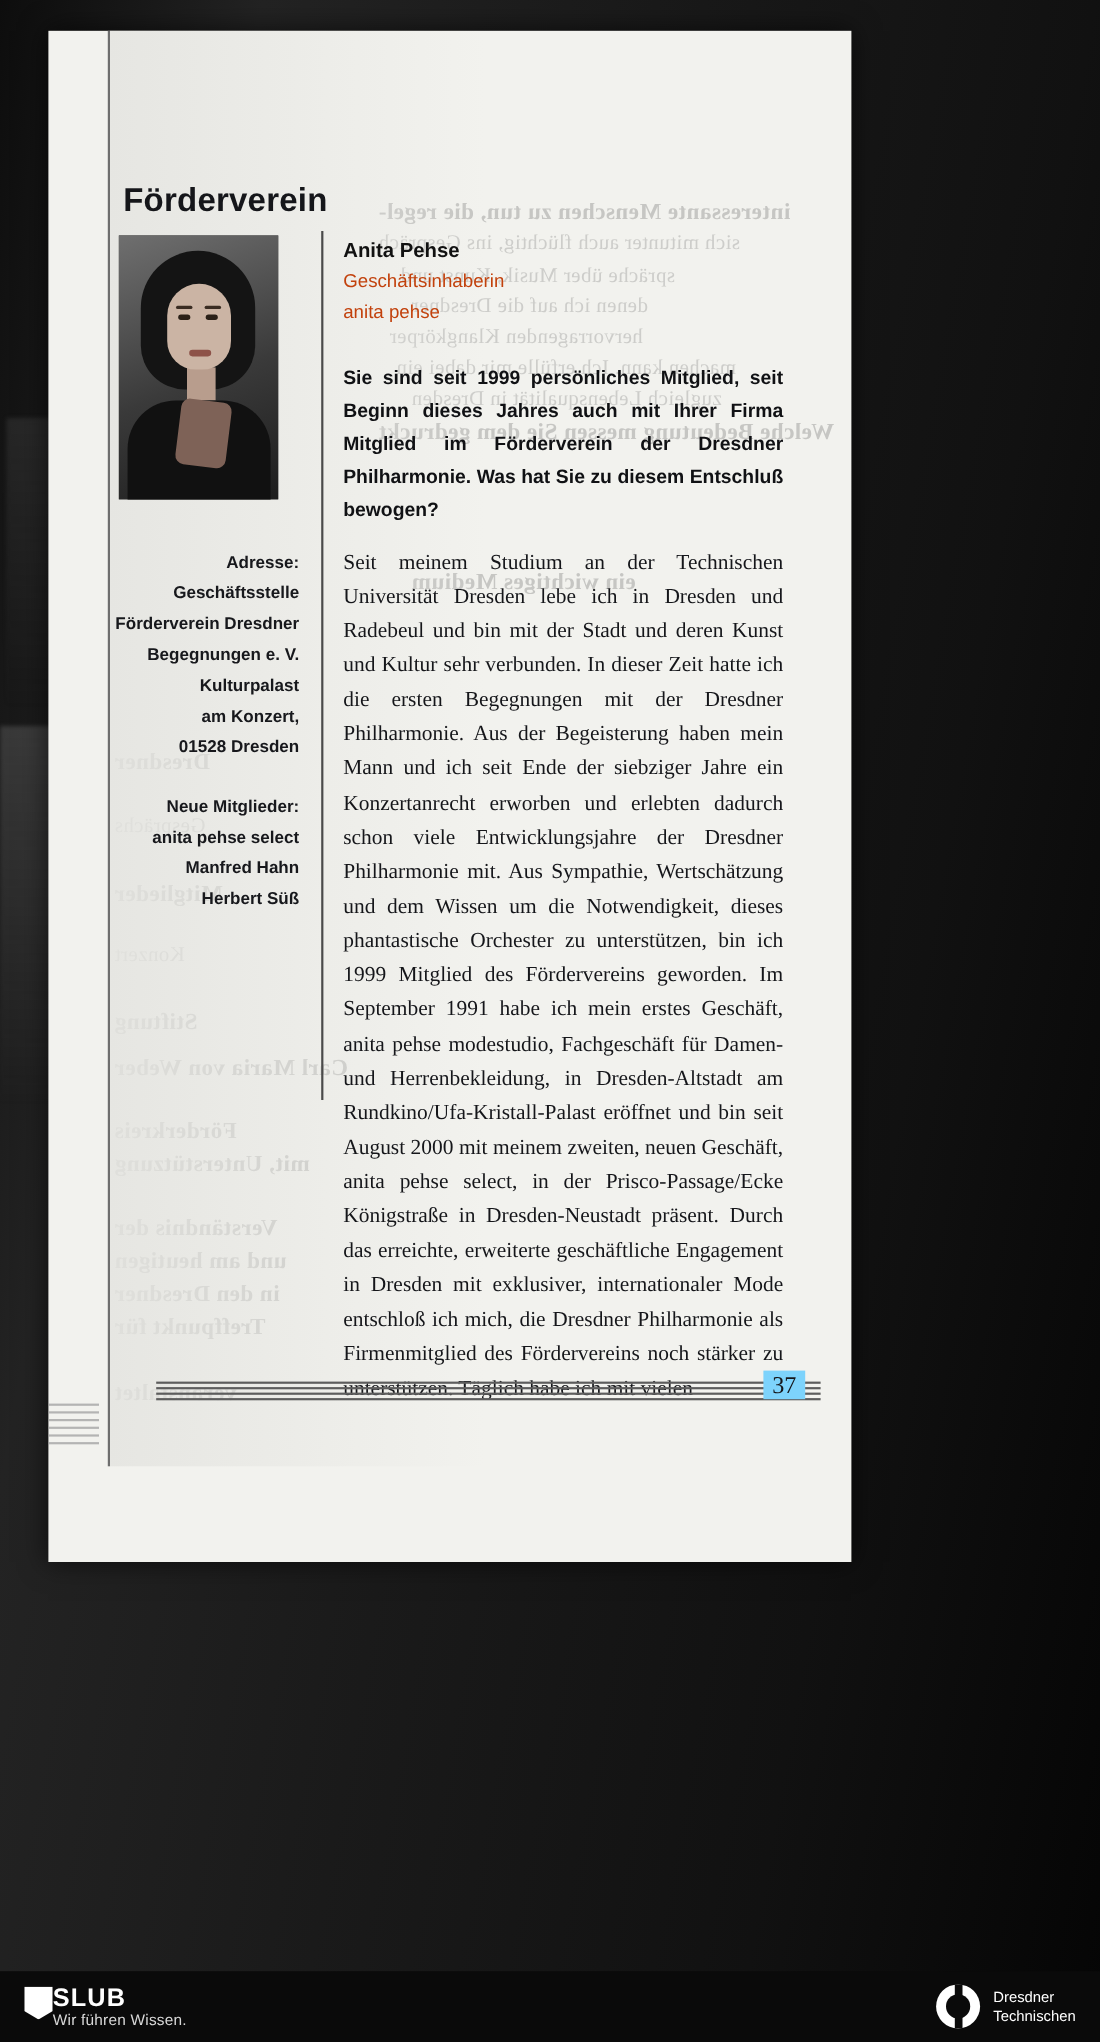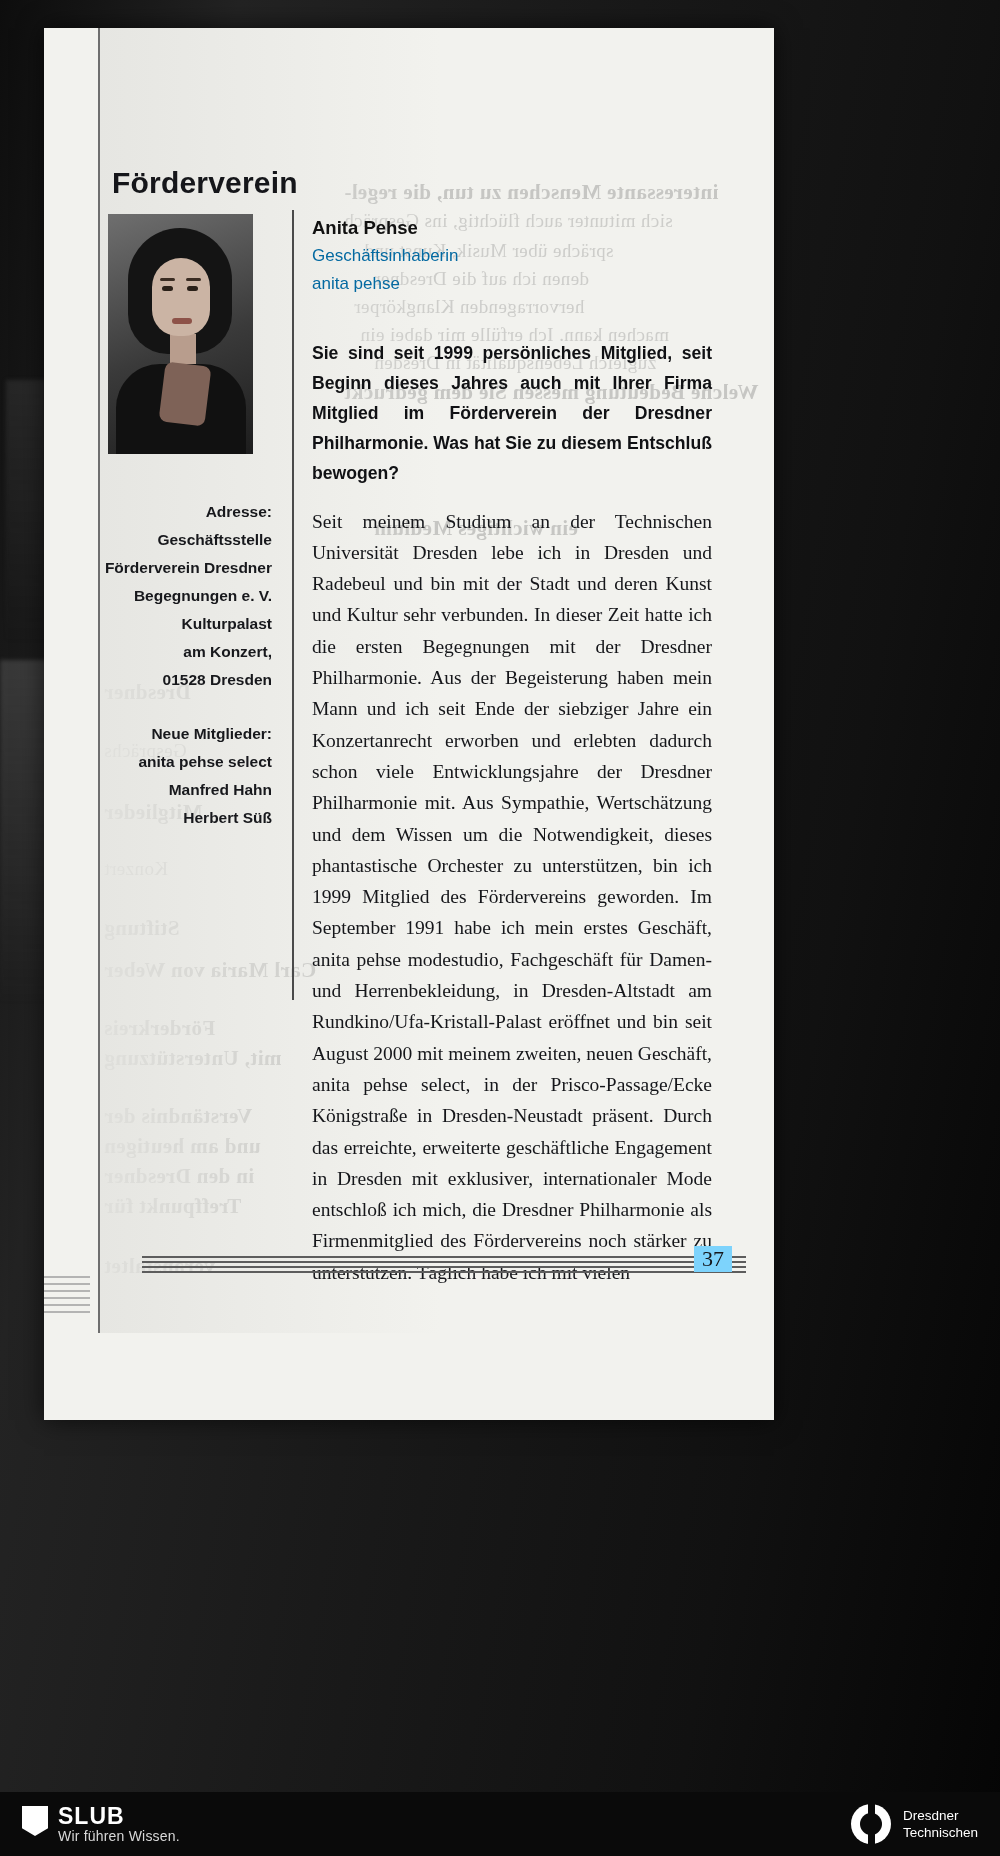--- a/index.html
+++ b/index.html
@@ -155,24 +155,24 @@
     font-family: "Liberation Sans", sans-serif;
     font-weight: bold;
     font-size: 18.5px;
     line-height: 28px;
     color: #111;
   }
   .subline {
     font-family: "Liberation Sans", sans-serif;
     font-size: 17px;
     line-height: 28px;
-    color: #0369a1;
+    color: #c2410c;
   }
   #question {
-    margin-top: 40px;
+    margin-top: 30px;
     font-family: "Liberation Sans", sans-serif;
     font-weight: bold;
     font-size: 17.6px;
     line-height: 30px;
     text-align: justify;
     color: #101114;
   }
   #answer {
     margin-top: 4px;
     font-family: "Liberation Serif", serif;
@@ -226,21 +226,21 @@
     bottom: 0;
     width: 1000px;
     height: 64px;
     background: #0a0a0a;
     display: flex;
     align-items: center;
     justify-content: space-between;
     padding: 0 22px;
     box-sizing: border-box;
   }
-  #slub-logo { display: flex; align-items: flex-start; gap: 10px; }
+  #slub-logo { display: flex; align-items: flex-start; }
   #slub-mark {
     width: 26px; height: 30px; background: #ffffff;
     clip-path: polygon(0 0, 100% 0, 100% 74%, 50% 100%, 0 74%);
     margin-top: 2px;
   }
   #slub-text .slub-name {
     color: #fff; font-size: 23px; font-weight: bold; letter-spacing: 1px; line-height: 24px;
   }
   #slub-text .slub-tag {
     color: #d8d8d8; font-size: 14px; letter-spacing: .2px; line-height: 16px;

